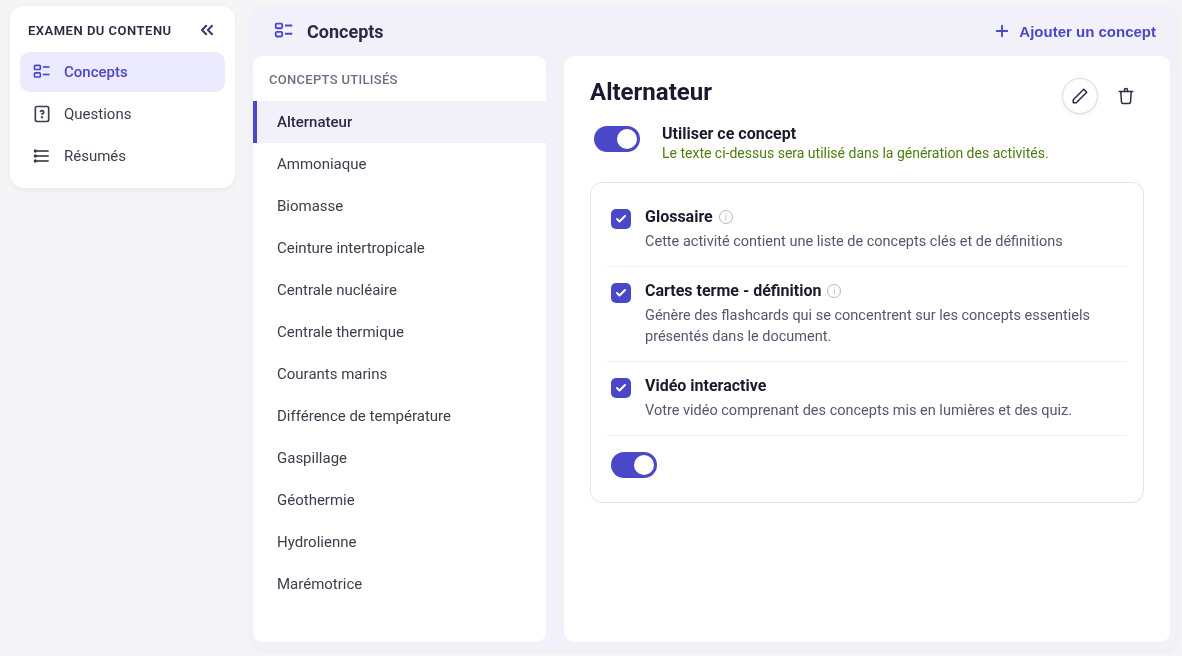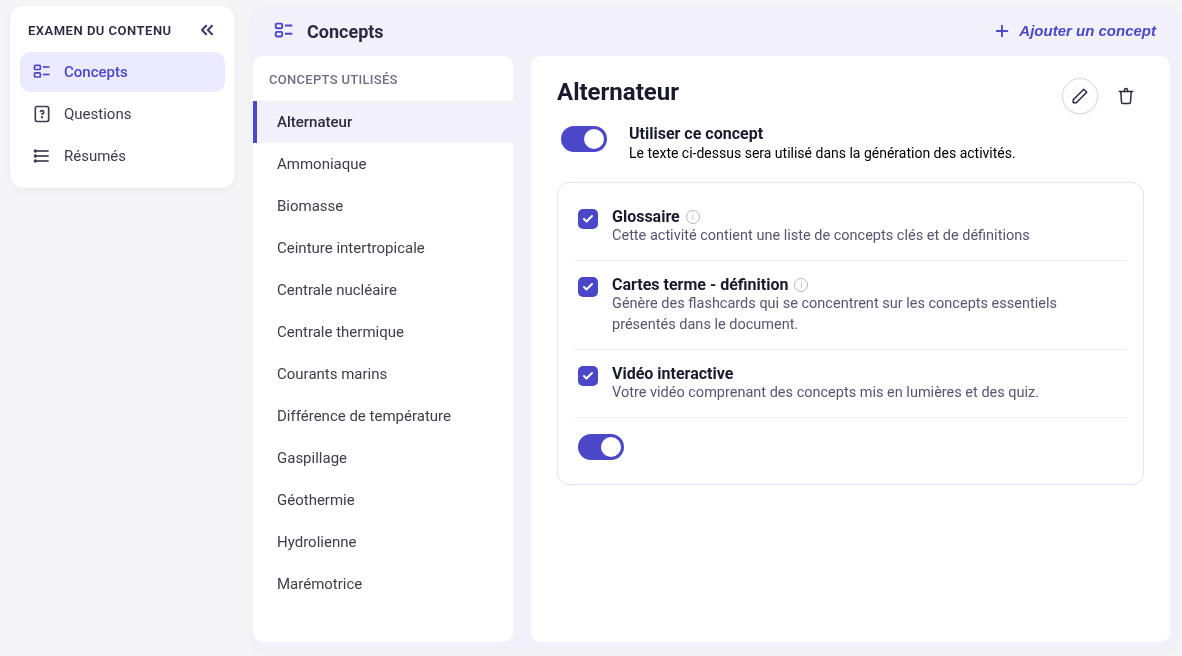--- a/index.html
+++ b/index.html
@@ -79,42 +79,41 @@
     align-items: center;
     gap: 12px;
   }
   .main-header-title {
     font-size: 18px;
     font-weight: 700;
     color: #2a2a42;
   }
   .add-concept-btn {
     display: flex;
-    align-items: flex-start;
+    align-items: center;
     gap: 8px;
     color: #4b47c9;
     font-weight: 600;
     font-size: 15px;
     background: none;
     border: none;
     cursor: pointer;
-    font-style: italic;
   }
   .add-concept-btn svg { stroke: #4b47c9; }
 
   .main-body {
     flex: 1;
     display: flex;
     gap: 18px;
     padding: 0 8px 8px 2px;
     overflow: hidden;
   }
   
   .concept-list-col {
-    width: 260px;
+    width: 293px;
     background: #fff;
     border-radius: 10px;
     padding: 14px 0 14px 0;
     overflow-y: auto;
     position: relative;
   }
   .concept-list-label {
     font-size: 13px;
     font-weight: 500;
     color: #6e6e85;
@@ -206,21 +205,21 @@
     top: 3px;
   }
   .toggle-text strong {
     font-size: 16px;
     font-weight: 700;
     color: #1a1a2e;
     display: block;
   }
   .toggle-text span {
     font-size: 14px;
-    color: #000000;
+    color: #4d7c0f;
   }
   .activity-group {
     border: 1px solid #e2e2ee;
     border-radius: 12px;
     padding: 10px 16px;
   }
   .activity-row {
     display: flex;
     gap: 14px;
     padding: 14px 4px;
@@ -255,21 +254,21 @@
     display: inline-flex;
     align-items: center;
     justify-content: center;
     font-size: 9px;
     color: #b5b5c8;
     font-weight: 400;
   }
   .activity-info p {
     font-size: 14.5px;
     color: #565670;
-    margin-top: 0;
+    margin-top: 6px;
     line-height: 1.4;
   }
   
   .concept-list-col::-webkit-scrollbar, .detail-col::-webkit-scrollbar { width: 6px; }
   .concept-list-col::-webkit-scrollbar-thumb, .detail-col::-webkit-scrollbar-thumb { background: #d6d6e2; border-radius: 3px; }
 </style>
 </head>
 <body>
 
 <div class="sidebar-card">

